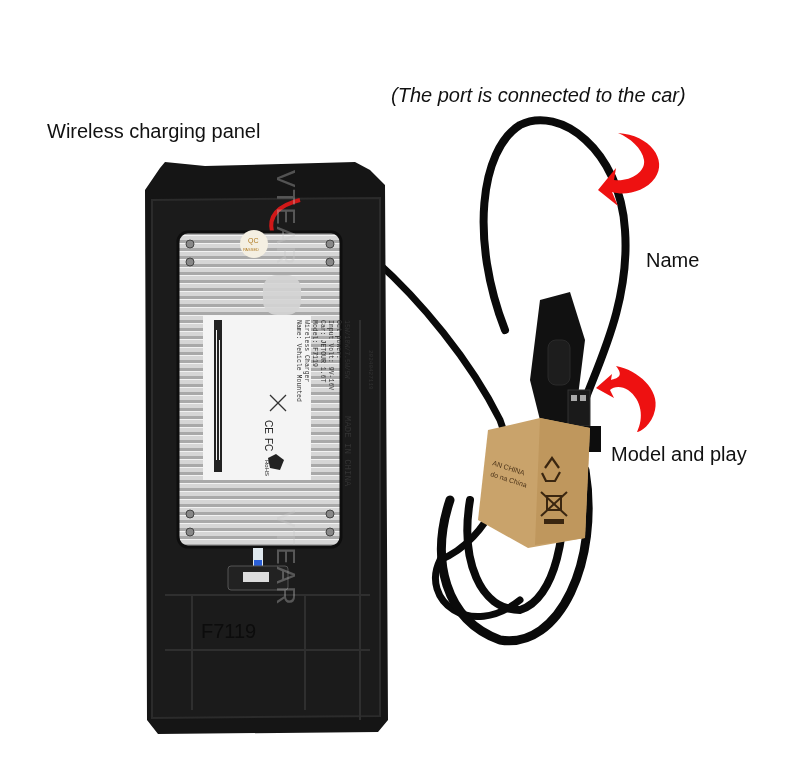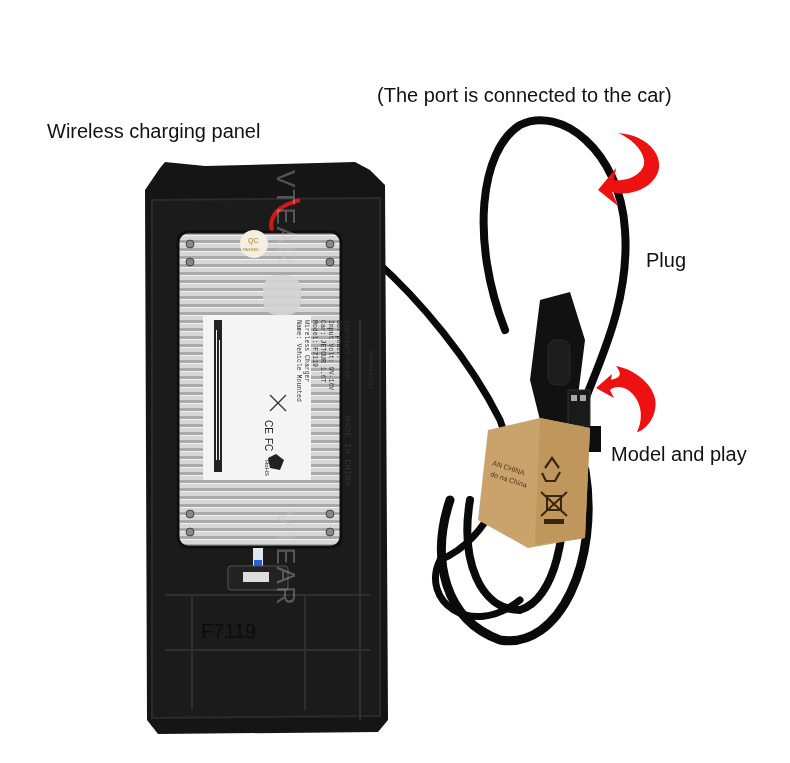--- a/index.html
+++ b/index.html
@@ -1,19 +1,19 @@
 <!DOCTYPE html>
 <html><head>
   <meta charset="utf-8">
   <style>
     html, body { margin: 0; padding: 0; background: #ffffff; }
     body { width: 790px; height: 763px; position: relative; overflow: hidden;
            font-family: "Liberation Sans", sans-serif; }
     .caption { position: absolute; color: #111111; font-size: 20px; white-space: nowrap; }
-    #cap-port { left: 377px; top: 84px; font-size: 20px; }
+    #cap-port { left: 391px; top: 84px; font-size: 20px; font-style: italic; }
     #cap-panel { left: 47px; top: 120px; }
     #cap-cable { left: 646px; top: 249px; }
     #cap-plug { left: 611px; top: 443px; }
     svg.scene { position: absolute; left: 0; top: 0; }
     .label-text { font-family: "Liberation Mono", monospace; fill: #333; }
     .watermark { position: absolute; font-family: "Liberation Sans", sans-serif;
                  color: rgba(200,200,200,0.35); font-size: 26px; letter-spacing: 2px;
                  writing-mode: vertical-rl; }
   </style>
 </head>
@@ -131,14 +131,14 @@
   <g fill="#ee1111">
     <path d="M616 366 C 638 370, 660 390, 655 410 C 652 425, 640 432, 637 432 C 644 418, 642 400, 628 390 C 622 386, 614 386, 610 390 L 614 398 L 596 388 L 612 374 L 611 380 C 618 378, 624 376, 616 366 Z"></path>
   </g>
 </svg>
 
 <div class="watermark" style="left:270px; top:170px;">VTEAR</div>
 <div class="watermark" style="left:270px; top:510px;">VTEAR</div>
 
 <div id="cap-port" class="caption">(The port is connected to the car)</div>
 <div id="cap-panel" class="caption">Wireless charging panel</div>
-<div id="cap-cable" class="caption">Plug</div>
+<div id="cap-cable" class="caption">Name</div>
 <div id="cap-plug" class="caption">Model and play</div>
 
 </body></html>

